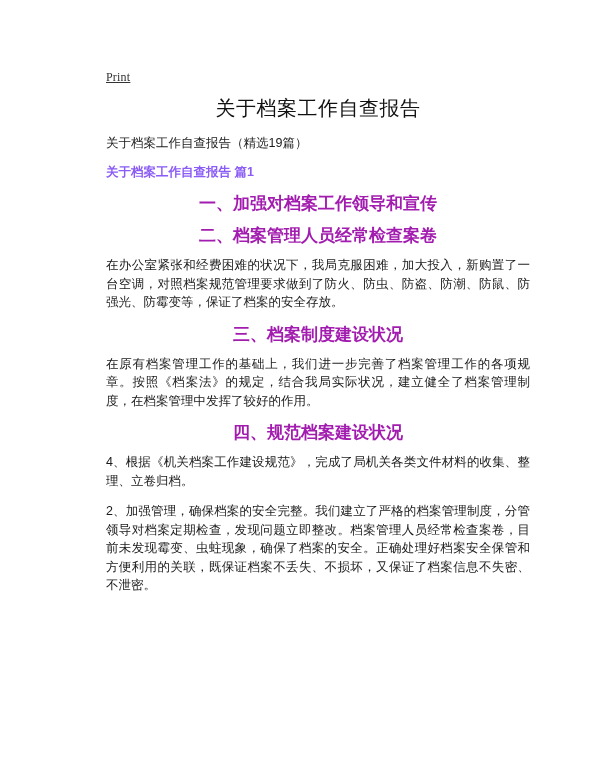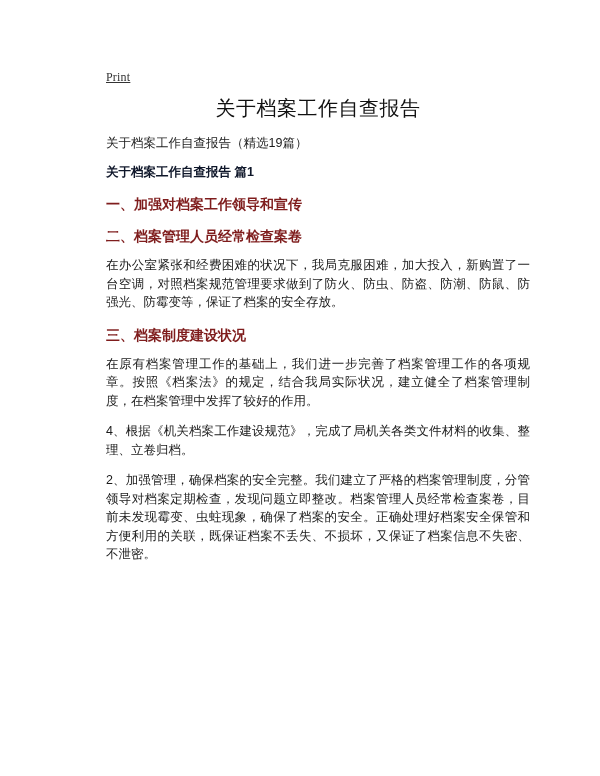--- a/index.html
+++ b/index.html
@@ -54,28 +54,29 @@
     line-height: 18px;
     margin: 0 0 11px 0;
     color: #1a1a1a;
     font-weight: normal;
   }
   .section-title {
     font-size: 12.5px;
     line-height: 18px;
     font-weight: bold;
     margin: 0 0 11px 0;
-    color: #0f172a;
+    color: #8b5cf6;
   }
   h2.heading {
-    font-size: 14px;
+    font-size: 17px;
     line-height: 18px;
     font-weight: bold;
     margin: 14px 0 11px 0;
-    color: #7f1d1d;
+    color: #a21caf;
+    text-align: center;
   }
   p.para {
     font-size: 12.5px;
     line-height: 18.5px;
     margin: 0 0 12px 0;
     color: #1a1a1a;
     text-align: justify;
     text-justify: inter-ideograph;
     word-break: break-all;
   }
@@ -95,18 +96,19 @@
     <p class="subtitle">关于档案工作自查报告（精选19篇）</p>
 
     <p class="section-title">关于档案工作自查报告 篇1</p>
 
     <div id="blocks-container">
         <h2 class="heading">一、加强对档案工作领导和宣传</h2>
         <h2 class="heading">二、档案管理人员经常检查案卷</h2>
         <p class="para">在办公室紧张和经费困难的状况下，我局克服困难，加大投入，新购置了一台空调，对照档案规范管理要求做到了防火、防虫、防盗、防潮、防鼠、防强光、防霉变等，保证了档案的安全存放。</p>
         <h2 class="heading">三、档案制度建设状况</h2>
         <p class="para">在原有档案管理工作的基础上，我们进一步完善了档案管理工作的各项规章。按照《档案法》的规定，结合我局实际状况，建立健全了档案管理制度，在档案管理中发挥了较好的作用。</p>
+        <h2 class="heading">四、规范档案建设状况</h2>
         <p class="para">4、根据《机关档案工作建设规范》，完成了局机关各类文件材料的收集、整理、立卷归档。</p>
         <p class="para">2、加强管理，确保档案的安全完整。我们建立了严格的档案管理制度，分管领导对档案定期检查，发现问题立即整改。档案管理人员经常检查案卷，目前未发现霉变、虫蛀现象，确保了档案的安全。正确处理好档案安全保管和方便利用的关联，既保证档案不丢失、不损坏，又保证了档案信息不失密、不泄密。</p>
       </div>
 
   </div>
 </div>
 
 </body></html>

